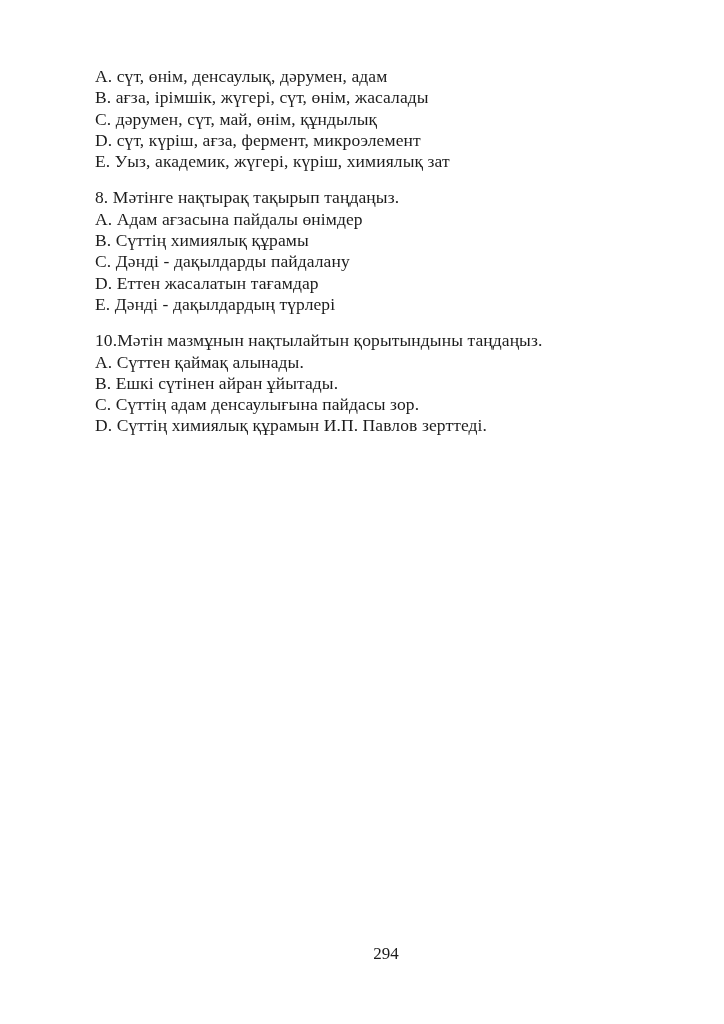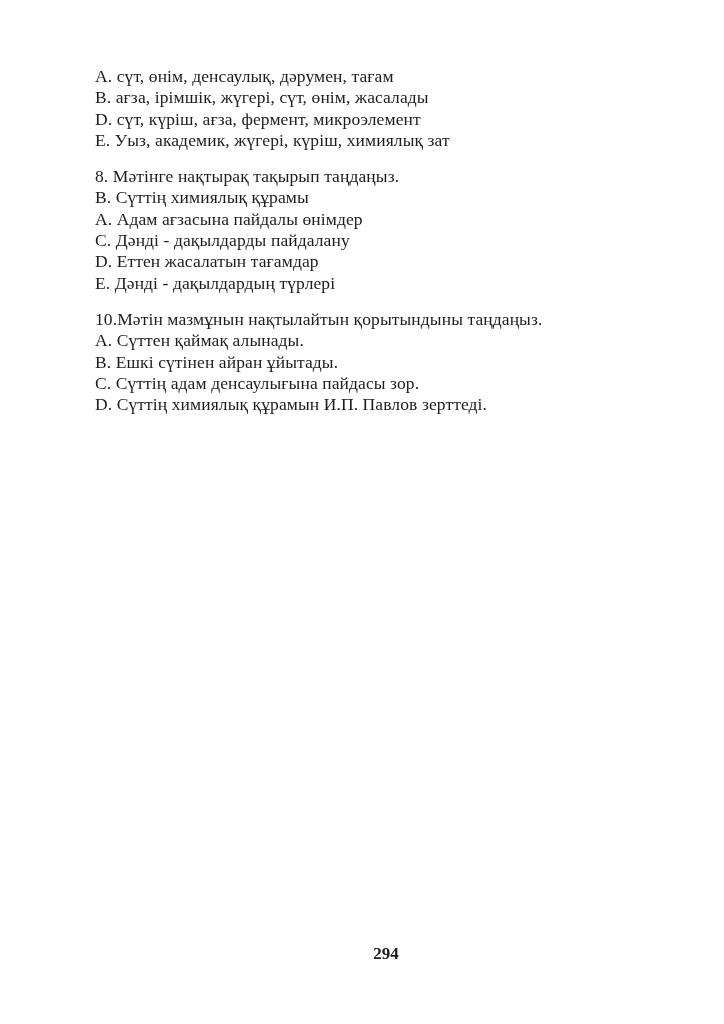--- a/index.html
+++ b/index.html
@@ -34,39 +34,39 @@
   }
   .page-number {
     position: absolute;
     top: 943px;
     left: 0;
     width: 724px;
     text-align: center;
     text-indent: 48px;
     font-size: 17px;
     line-height: 21px;
-    font-weight: bold;
   }
 </style>
 </head>
 <body>
 
 <div class="content">
 
   <div class="block">
-    <div class="option-line">A. сүт, өнім, денсаулық, дәрумен, тағам</div>
+    <div class="option-line">A. сүт, өнім, денсаулық, дәрумен, адам</div>
     <div class="option-line">B. ағза, ірімшік, жүгері, сүт, өнім, жасалады</div>
+    <div class="option-line">C. дәрумен, сүт, май, өнім, құндылық</div>
     <div class="option-line">D. сүт, күріш, ағза, фермент, микроэлемент</div>
     <div class="option-line">E. Уыз, академик, жүгері, күріш, химиялық зат</div>
   </div>
 
   <div class="block">
     <div class="question-line">8. Мәтінге нақтырақ тақырып таңдаңыз.</div>
+    <div class="option-line">A. Адам ағзасына пайдалы өнімдер</div>
     <div class="option-line">B. Сүттің химиялық құрамы</div>
-    <div class="option-line">A. Адам ағзасына пайдалы өнімдер</div>
     <div class="option-line">C. Дәнді - дақылдарды пайдалану</div>
     <div class="option-line">D. Еттен жасалатын тағамдар</div>
     <div class="option-line">E. Дәнді - дақылдардың түрлері</div>
   </div>
 
   <div class="block">
     <div class="question-line">10.Мәтін мазмұнын нақтылайтын қорытындыны таңдаңыз.</div>
     <div class="option-line">A. Сүттен қаймақ алынады.</div>
     <div class="option-line">B. Ешкі сүтінен айран ұйытады.</div>
     <div class="option-line">C. Сүттің адам денсаулығына пайдасы зор.</div>

